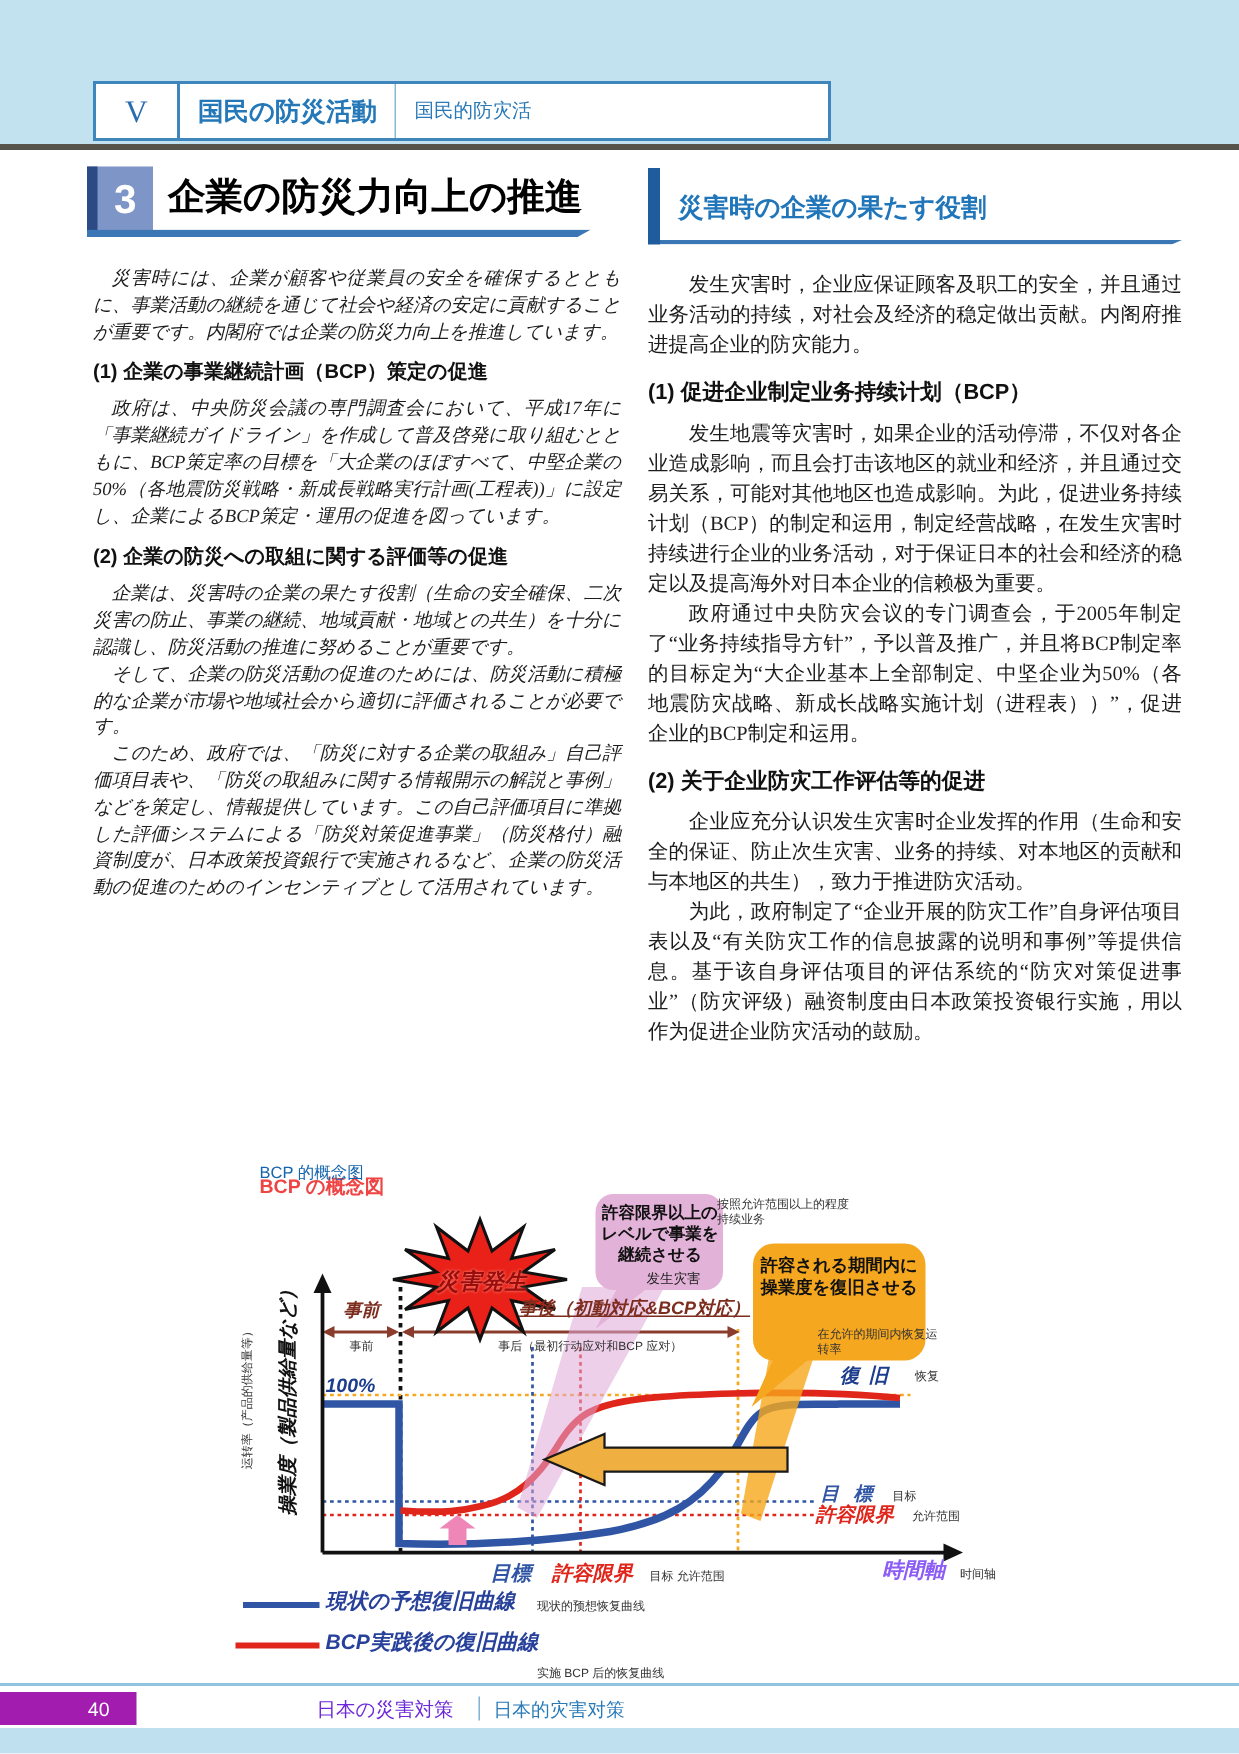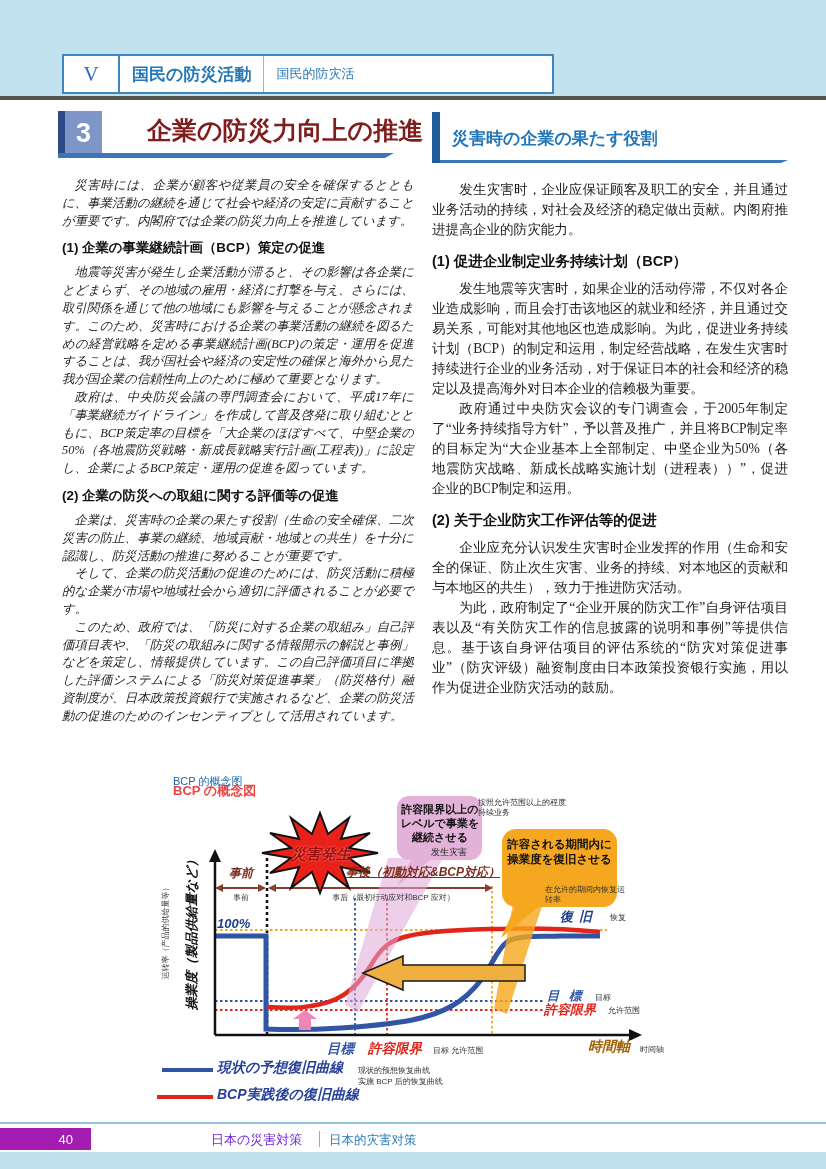--- a/index.html
+++ b/index.html
@@ -15,21 +15,21 @@
   .hdr-ja{display:flex;align-items:center;padding:0 12px;color:#2478b8;
           font:bold 17px "Liberation Sans","DejaVu Sans",sans-serif;border-right:1px solid #8cb9d8;}
   .hdr-zh{display:flex;align-items:center;padding:0 12px;color:#2a7ab8;
           font:13px "Liberation Sans","DejaVu Sans",sans-serif;}
   
   .sec-num{position:absolute;left:58px;top:111px;width:44px;height:44px;background:#7e95c7;
            border-left:7px solid #2c4a86;box-sizing:border-box;display:flex;align-items:center;
            justify-content:center;color:#fff;font:bold 27px "Liberation Sans",sans-serif;}
   .sec-underline-left{position:absolute;left:58px;top:153px;width:336px;height:5px;background:#3b76b5;
            clip-path:polygon(0 0,100% 0,calc(100% - 9px) 100%,0 100%);}
-  .sec-title-left{position:absolute;left:112px;top:114px;font:bold 25px "Liberation Sans","DejaVu Sans",sans-serif;color:#7f1d1d;margin-left:35px;}
+  .sec-title-left{position:absolute;left:112px;top:114px;font:bold 25px "Liberation Sans","DejaVu Sans",sans-serif;color:#000000;}
   .sec-bar-right{position:absolute;left:432px;top:112px;width:8px;height:51px;background:#1e5c9e;}
   .sec-underline-right{position:absolute;left:440px;top:160px;width:348px;height:3px;background:#3b76b5;
            clip-path:polygon(0 0,100% 0,calc(100% - 7px) 100%,0 100%);}
   .sec-title-right{position:absolute;left:452px;top:127px;font:bold 17px "Liberation Sans","DejaVu Sans",sans-serif;color:#2176ba;}
   
   .col-left{position:absolute;left:62px;top:177px;width:352px;font-size:12.4px;line-height:17.8px;text-align:justify;}
   .col-right{position:absolute;left:432px;top:180px;width:356px;font-size:13.6px;line-height:20px;text-align:justify;}
   .col-left p{margin:0;text-indent:1em;font-style:italic;}
   .col-right p{margin:0;text-indent:2em;}
   .col-left h3{margin:9px 0 7px 0;font:bold 13.4px "Liberation Sans","DejaVu Sans",sans-serif;color:#111;}
@@ -72,21 +72,20 @@
   <div class="sec-underline-left"></div>
   <div class="sec-title-left">企業の防災力向上の推進</div>
 
   <div class="sec-bar-right"></div>
   <div class="sec-underline-right"></div>
   <div class="sec-title-right">災害時の企業の果たす役割</div>
 
   <div class="col-left">
     <p>災害時には、企業が顧客や従業員の安全を確保するとともに、事業活動の継続を通じて社会や経済の安定に貢献することが重要です。内閣府では企業の防災力向上を推進しています。</p>
     <h3>(1) 企業の事業継続計画（BCP）策定の促進</h3>
-    <p>地震等災害が発生し企業活動が滞ると、その影響は各企業にとどまらず、その地域の雇用・経済に打撃を与え、さらには、取引関係を通じて他の地域にも影響を与えることが懸念されます。このため、災害時における企業の事業活動の継続を図るための経営戦略を定める事業継続計画(BCP)の策定・運用を促進することは、我が国社会や経済の安定性の確保と海外から見た我が国企業の信頼性向上のために極めて重要となります。</p>
     <p>政府は、中央防災会議の専門調査会において、平成17年に「事業継続ガイドライン」を作成して普及啓発に取り組むとともに、BCP策定率の目標を「大企業のほぼすべて、中堅企業の50%（各地震防災戦略・新成長戦略実行計画(工程表))」に設定し、企業によるBCP策定・運用の促進を図っています。</p>
     <h3>(2) 企業の防災への取組に関する評価等の促進</h3>
     <p>企業は、災害時の企業の果たす役割（生命の安全確保、二次災害の防止、事業の継続、地域貢献・地域との共生）を十分に認識し、防災活動の推進に努めることが重要です。</p>
     <p>そして、企業の防災活動の促進のためには、防災活動に積極的な企業が市場や地域社会から適切に評価されることが必要です。</p>
     <p>このため、政府では、「防災に対する企業の取組み」自己評価項目表や、「防災の取組みに関する情報開示の解説と事例」などを策定し、情報提供しています。この自己評価項目に準拠した評価システムによる「防災対策促進事業」（防災格付）融資制度が、日本政策投資銀行で実施されるなど、企業の防災活動の促進のためのインセンティブとして活用されています。</p>
   </div>
 
   <div class="col-right">
     <p>发生灾害时，企业应保证顾客及职工的安全，并且通过业务活动的持续，对社会及经济的稳定做出贡献。内阁府推进提高企业的防灾能力。</p>
     <h3>(1) 促进企业制定业务持续计划（BCP）</h3>
@@ -165,30 +164,30 @@
     <div class="lbl" style="left:465px;top:154px;font-size:8px;color:#333;">恢复</div>
 
     <div class="lbl it" style="left:402px;top:230px;font-size:12.5px;color:#2f55a4;letter-spacing:3px;">目 標</div>
     <div class="lbl" style="left:450px;top:234px;font-size:8px;color:#333;">目标</div>
     <div class="lbl it" style="left:399px;top:243px;font-size:13px;color:#e0251b;">許容限界</div>
     <div class="lbl" style="left:463px;top:247px;font-size:8px;color:#333;">允许范围</div>
 
     <div class="lbl it" style="left:182px;top:282px;font-size:13.5px;color:#2f55a4;">目標</div>
     <div class="lbl it" style="left:223px;top:282px;font-size:13.5px;color:#e0251b;">許容限界</div>
     <div class="lbl" style="left:288px;top:287px;font-size:8px;color:#333;">目标 允许范围</div>
-    <div class="lbl it" style="left:443px;top:280px;font-size:14px;color:#a16207;">時間軸</div>
+    <div class="lbl it" style="left:443px;top:280px;font-size:14px;color:#8b5cf6;">時間軸</div>
     <div class="lbl" style="left:495px;top:286px;font-size:8px;color:#333;">时间轴</div>
 
     
     <div style="position:absolute;left:17px;top:310px;width:51px;height:4px;background:#2f55a4;"></div>
     <div class="lbl it" style="left:72px;top:301px;font-size:14px;color:#27409a;">現状の予想復旧曲線</div>
     <div class="lbl" style="left:213px;top:307px;font-size:8px;color:#333;">现状的预想恢复曲线</div>
     <div style="position:absolute;left:12px;top:337px;width:56px;height:4px;background:#e0251b;"></div>
     <div class="lbl it" style="left:72px;top:328px;font-size:14px;color:#27409a;">BCP実践後の復旧曲線</div>
-    <div class="lbl" style="left:213px;top:318px;font-size:8px;color:#333;">实施 BCP 后的恢复曲线</div>
+    <div class="lbl" style="left:213px;top:352px;font-size:8px;color:#333;">实施 BCP 后的恢复曲线</div>
   </div>
 
   <div class="foot-line"></div>
   <div class="foot-pagebox">
     <span>40</span>
   </div>
   <div class="foot-ja">日本の災害対策</div>
   <div class="foot-sep"></div>
   <div class="foot-zh">日本的灾害对策</div>
   <div class="bottom-band"></div>

